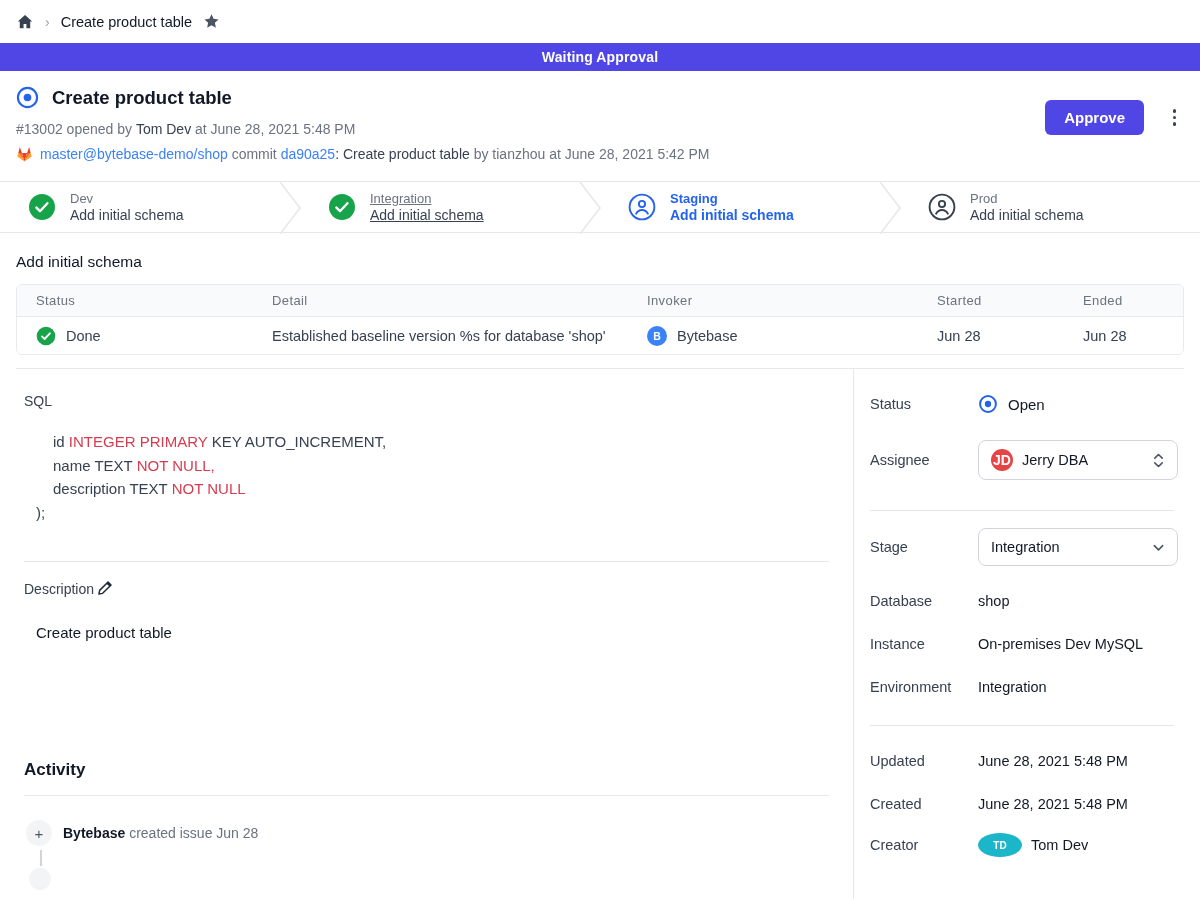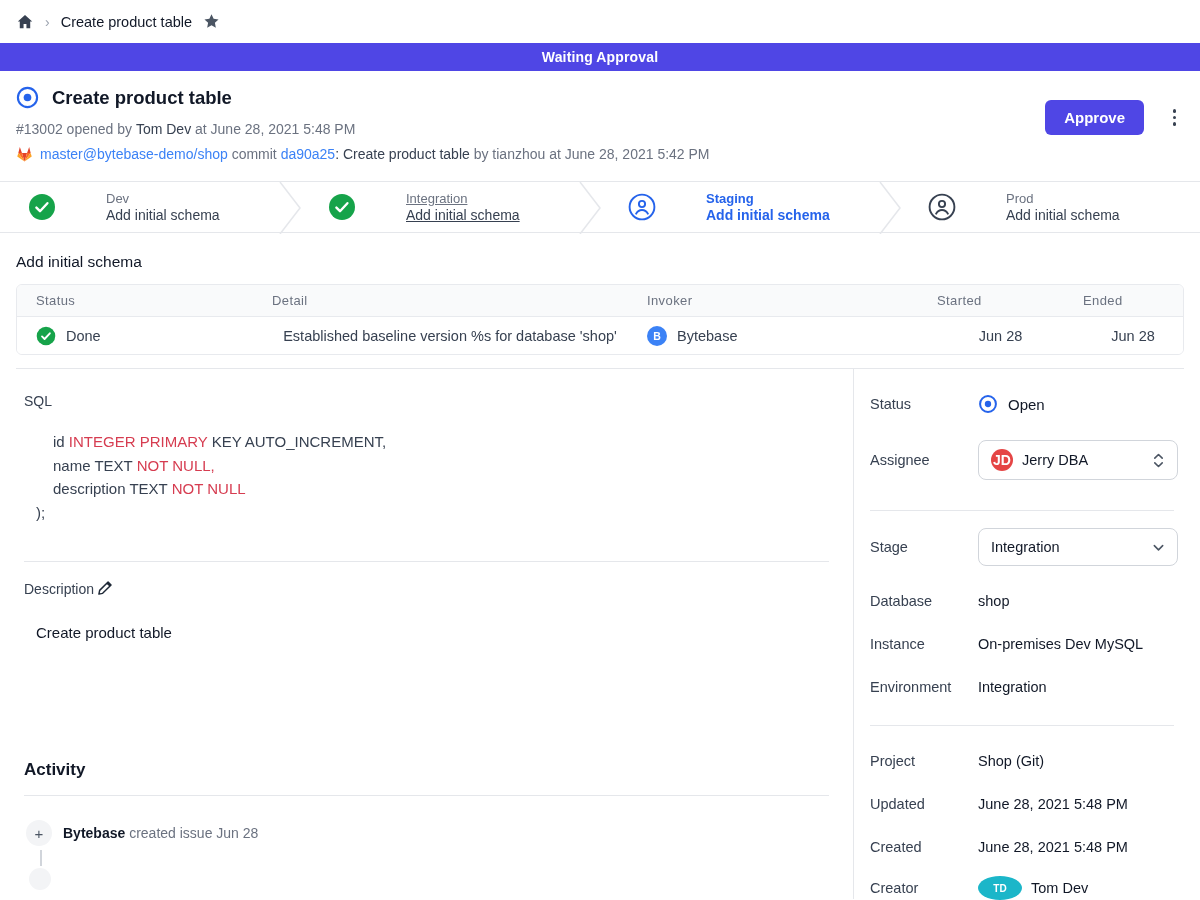--- a/index.html
+++ b/index.html
@@ -31,35 +31,35 @@
   .commit-line .msg { color:#374151; font-weight:500; }
   .approve-btn { position:absolute; right:56px; top:29px; background:#4f46e5; color:#fff;
                  border:none; border-radius:6px; font-family:inherit; font-size:15px; font-weight:600;
                  padding:9px 19px; cursor:pointer; }
   .kebab { position:absolute; right:22px; top:36px; display:flex; flex-direction:column; gap:3px; cursor:pointer; padding:2px;}
   .kebab i { width:3.5px; height:3.5px; border-radius:50%; background:#374151; display:block; }
 
   
   .stagebar { height:52px; border-top:1px solid #e5e7eb; border-bottom:1px solid #e5e7eb; display:flex; }
   .stage { width:300px; display:flex; align-items:center; gap:14px; padding-left:28px; position:relative; cursor:pointer; }
-  .stage .txt { display:flex; flex-direction:column; gap:1px;margin-left:36px; }
+  .stage .txt { display:flex; flex-direction:column; gap:1px; }
   .stage .env { font-size:13px; color:#6b7280; }
   .stage .task { font-size:14px; color:#374151; }
   .stage.linked .env, .stage.linked .task { text-decoration:underline; }
   .stage.current .env, .stage.current .task { color:#2563eb; font-weight:600; text-decoration:none; }
   .stage-sep { position:absolute; right:-1px; top:0; }
 
   
   .task-section { padding:0 16px; }
   .task-title { margin-top:20px; font-size:15.5px; color:#111827; }
   .task-table { margin-top:13px; border:1px solid #e8eaee; border-radius:6px; overflow:hidden; }
   .trow { display:grid; grid-template-columns:236px 375px 290px 146px 1fr; align-items:center; }
   .trow > div { padding-left:19px; }
   .thead { background:#f9fafb; height:32px; font-size:13px; color:#6b7280; letter-spacing:.03em; border-bottom:1px solid #e8eaee; }
-  .tbody { height:37px; background:#fff; font-size:14.5px; color:#374151; cursor:pointer;text-align:center; }
+  .tbody { height:37px; background:#fff; font-size:14.5px; color:#374151; cursor:pointer; }
   .cell-flex { display:flex; align-items:center; gap:10px; }
   .avatar { border-radius:50%; color:#fff; font-weight:700; display:inline-flex; align-items:center; justify-content:center; flex:0 0 auto; }
   .av-b { width:20px; height:20px; background:#3b82f6; font-size:10.5px; }
 
   .full-divider { border-top:1px solid #e5e7eb; margin-top:13px; }
 
   
   .main { display:flex; height:530px; }
   .left { width:858px; border-right:1px solid #e5e7eb; padding:24px 24px 0 24px; }
   .right { flex:1; padding:24px 22px 0 16px; }
@@ -319,24 +319,20 @@
         <span class="val">On-premises Dev MySQL</span>
       </div>
       <div class="side-row side-field">
         <span class="lbl">Environment</span>
         <span class="val">Integration</span>
       </div>
 
       <div class="side-divider"></div>
 
       <div class="side-row side-field">
-        <span class="lbl">Project</span>
-        <span class="val">Shop (Git)</span>
-      </div>
-      <div class="side-row side-field">
         <span class="lbl">Updated</span>
         <span class="val">June 28, 2021 5:48 PM</span>
       </div>
       <div class="side-row side-field">
         <span class="lbl">Created</span>
         <span class="val">June 28, 2021 5:48 PM</span>
       </div>
 
       <div class="side-row row-creator">
         <span class="lbl">Creator</span>

